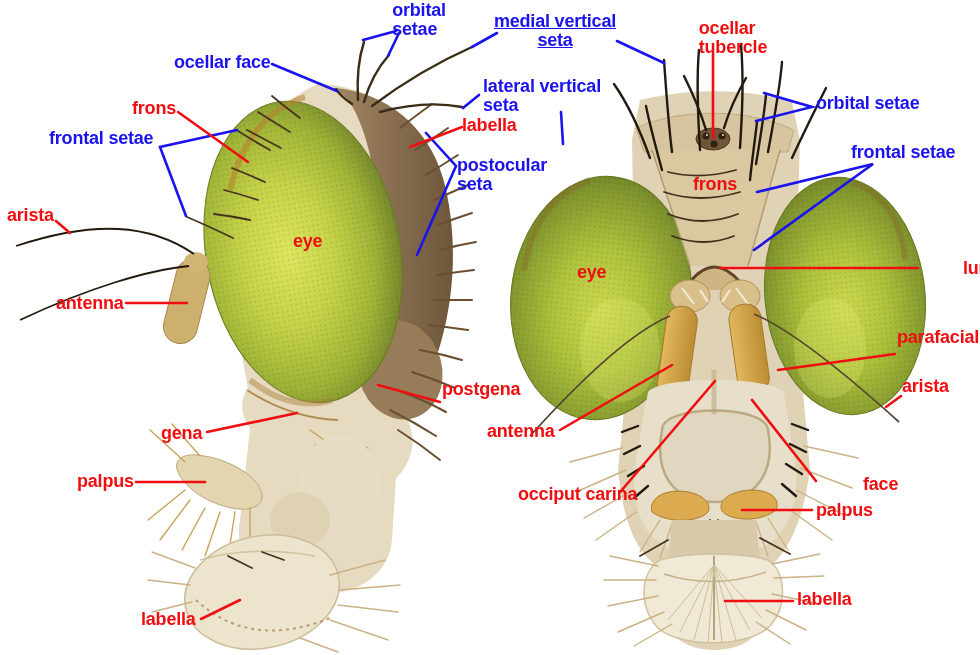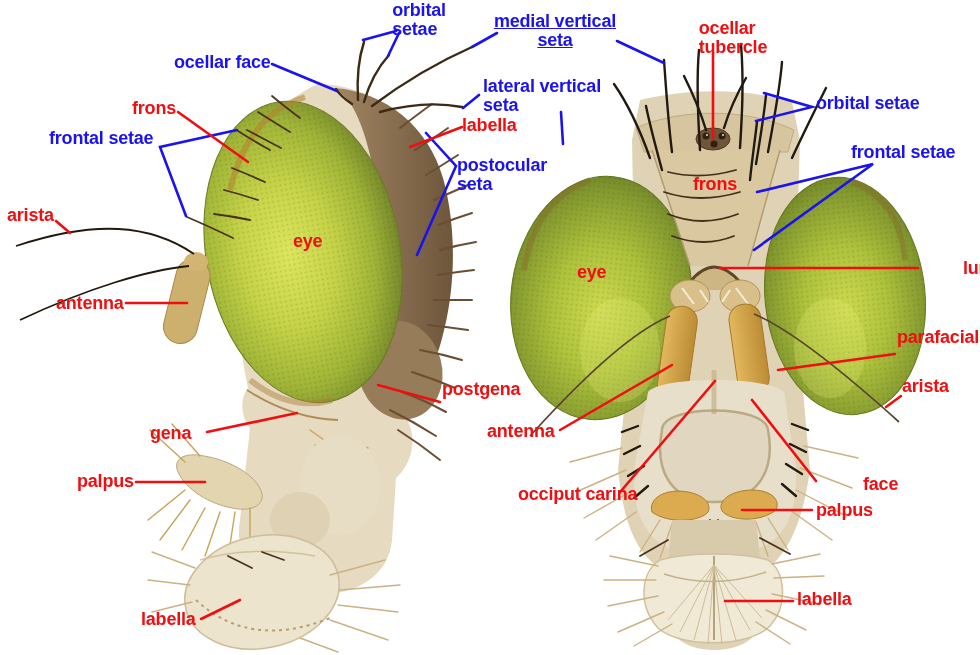--- a/index.html
+++ b/index.html
@@ -340,21 +340,21 @@
 seta</div>
   <div class="lbl red" style="left:132px;top:99px">frons</div>
   <div class="lbl blue" style="left:49px;top:129px">frontal setae</div>
   <div class="lbl red" style="left:7px;top:206px">arista</div>
   <div class="lbl red" style="left:56px;top:294px">antenna</div>
   <div class="lbl red" style="left:293px;top:232px">eye</div>
   <div class="lbl red" style="left:462px;top:116px">labella</div>
   <div class="lbl blue" style="left:457px;top:156px">postocular
 seta</div>
   <div class="lbl red" style="left:442px;top:380px">postgena</div>
-  <div class="lbl red" style="left:150px;top:424px">gena</div>
+  <div class="lbl red" style="left:161px;top:424px">gena</div>
   <div class="lbl red" style="left:77px;top:472px">palpus</div>
   <div class="lbl red" style="left:141px;top:610px">labella</div>
 
   <div class="lbl red ctr" style="left:733px;top:19px">ocellar
 tubercle</div>
   <div class="lbl blue" style="left:816px;top:94px">orbital setae</div>
   <div class="lbl blue" style="left:851px;top:143px">frontal setae</div>
   <div class="lbl red" style="left:693px;top:175px">frons</div>
   <div class="lbl red" style="left:963px;top:259px">lunule</div>
   <div class="lbl red" style="left:577px;top:263px">eye</div>

